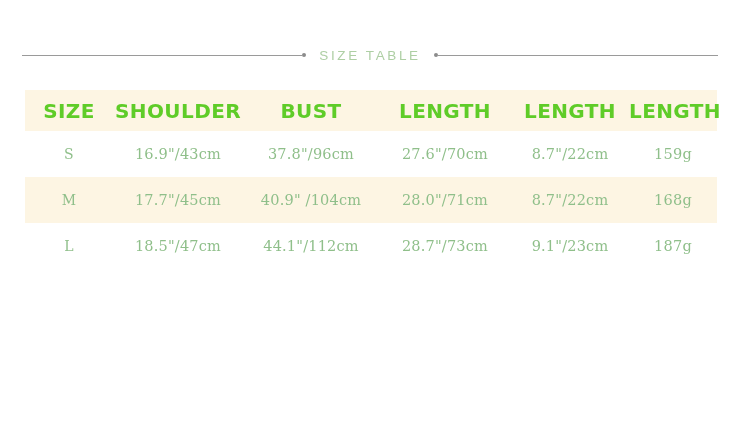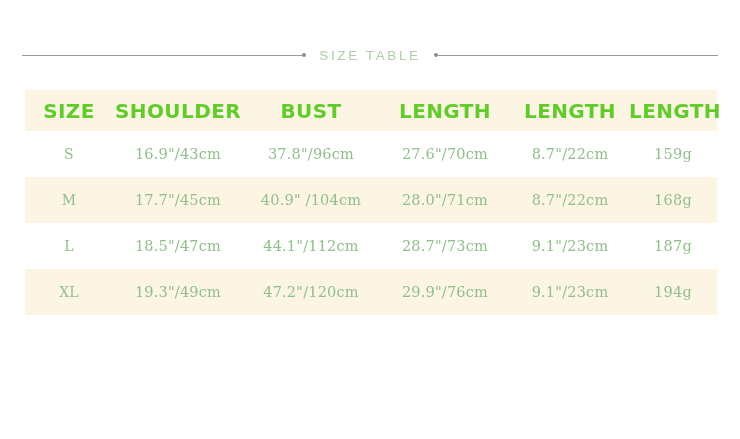--- a/index.html
+++ b/index.html
@@ -157,24 +157,16 @@
         <td>168g</td>
       </tr>
       <tr class="odd-row">
         <td class="col-size">L</td>
         <td>18.5"/47cm</td>
         <td>44.1"/112cm</td>
         <td>28.7"/73cm</td>
         <td>9.1"/23cm</td>
         <td>187g</td>
       </tr>
-      <tr class="even-row">
-        <td class="col-size">XL</td>
-        <td>19.3"/49cm</td>
-        <td>47.2"/120cm</td>
-        <td>29.9"/76cm</td>
-        <td>9.1"/23cm</td>
-        <td>194g</td>
-      </tr>
     </tbody>
   </table>
 
 </div>
 
 </body></html>

